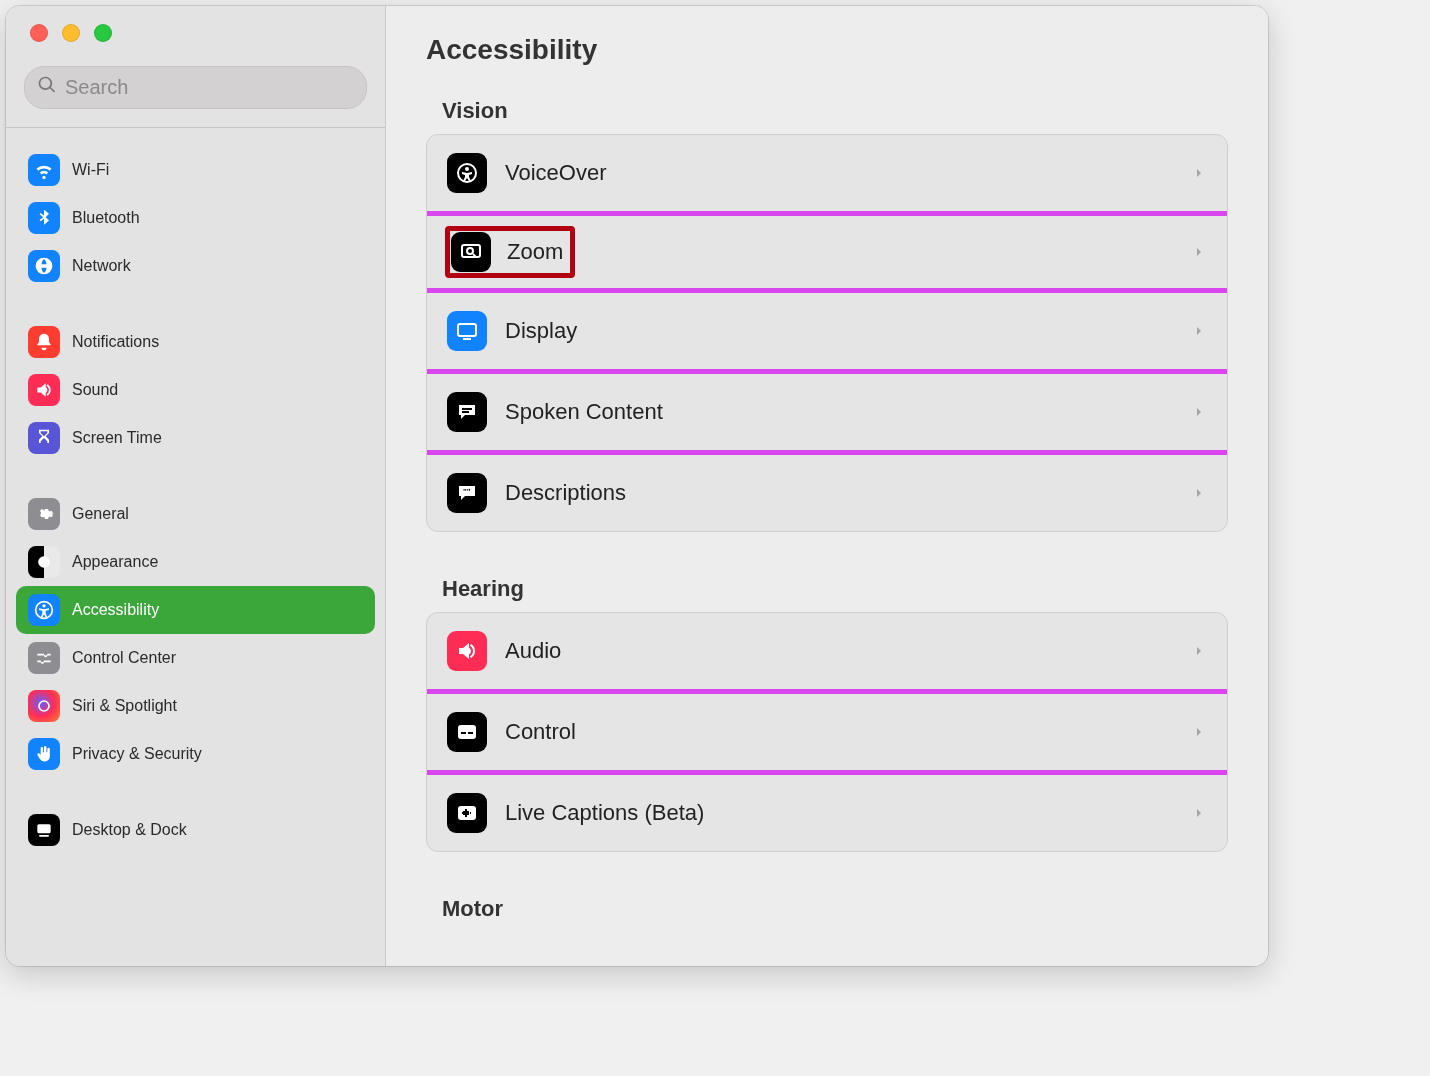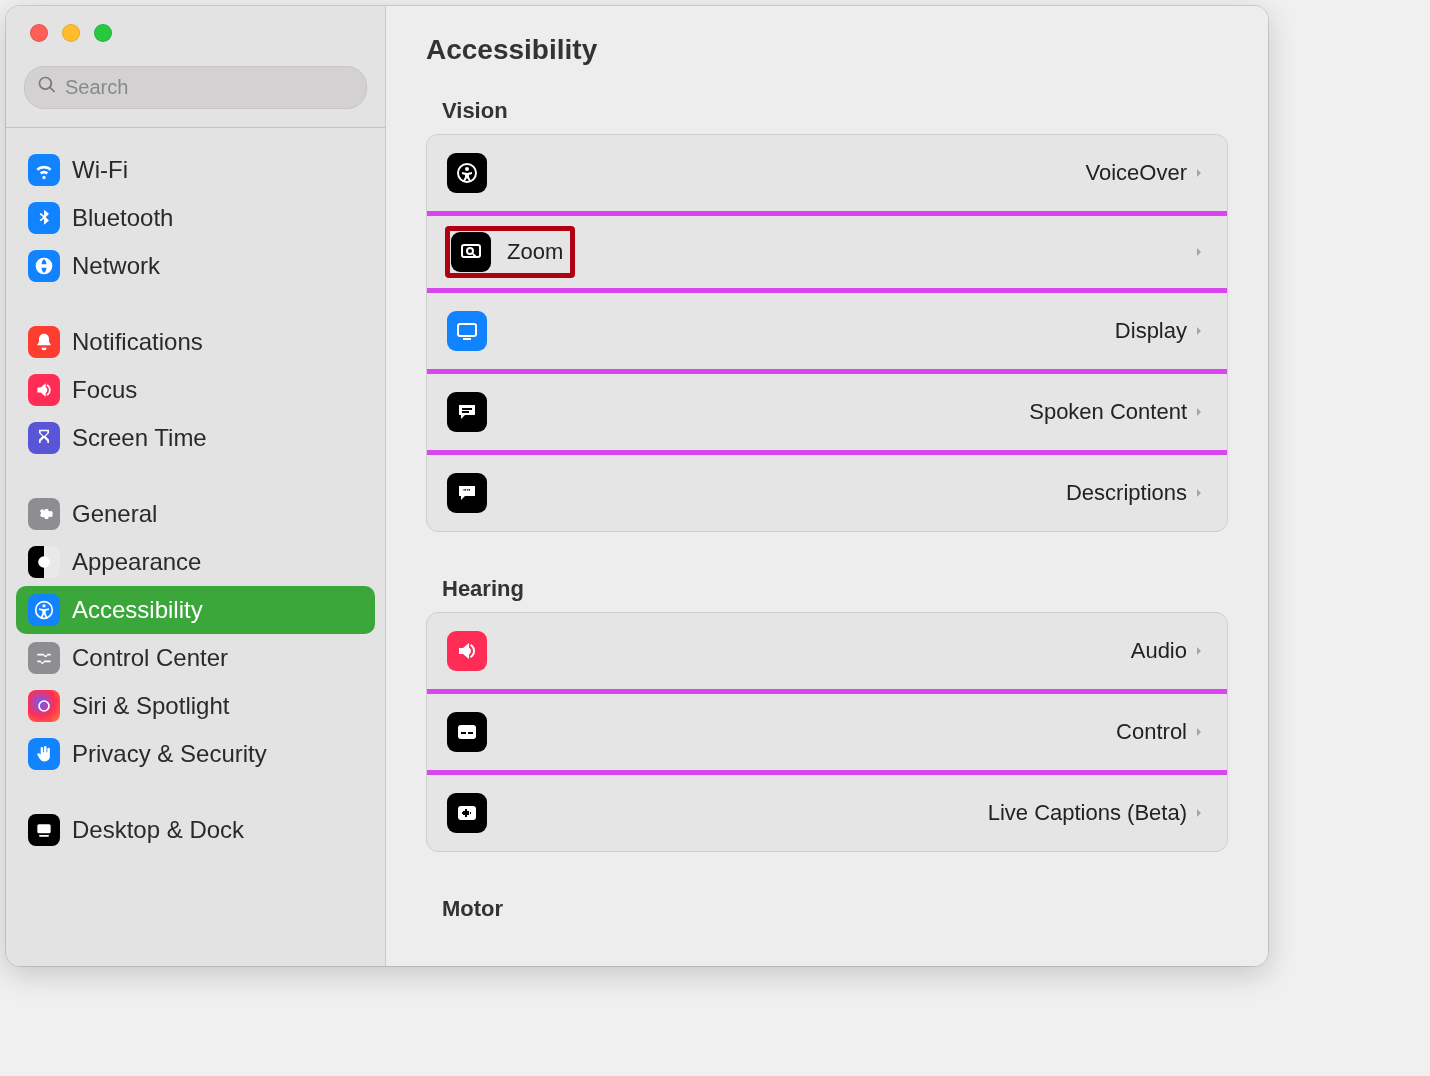--- a/index.html
+++ b/index.html
@@ -65,21 +65,21 @@
   .topdivider { height: 1px; background: #c4c4c4; margin-bottom: 18px; }
   .side-scroll { overflow-y: auto; flex: 1; padding: 0 10px 20px 10px; }
   .side-group { margin-bottom: 28px; }
   .side-item {
     display: flex;
     align-items: center;
     gap: 12px;
     padding: 8px 12px;
     border-radius: 10px;
     cursor: default;
-    font-size: 24px;
+    font-size: 16px;
     color: #2a2a2a;
     font-weight: 500;
   }
   .side-item.active {
     background: #3ba73b;
     color: #fff;
   }
   .side-icon {
     width: 32px;
     height: 32px;
@@ -124,25 +124,24 @@
   .group {
     background: #e6e5e5;
     border: 1px solid #d0cfcf;
     border-radius: 12px;
     margin-bottom: 44px;
     overflow: hidden;
   }
   .row {
     display: flex;
     align-items: center;
-    gap: 4px;
+    gap: 18px;
     padding: 18px 20px;
     cursor: default;
     position: relative;
-    text-align: right;
   }
   .row + .row { border-top: 5px solid #d946ef; }
   .row-icon {
     width: 40px; height: 40px;
     border-radius: 9px;
     display: flex; align-items:center; justify-content:center;
     flex-shrink: 0;
   }
   .row-icon svg { width: 24px; height: 24px; fill: #fff; }
   .row-label { font-size: 22px; color: #222; flex: 1; }
@@ -217,21 +216,21 @@
               </svg>
           </div>
           <span>Notifications</span>
         </div>
         <div class="side-item">
           <div class="side-icon bg-pink">
             <svg viewBox="0 0 24 24">
                 <path d="M4 9v6h4l6 5V4L8 9H4zm12 3a4 4 0 00-2-3.5v7A4 4 0 0016 12zm2 0a6 6 0 01-3 5.2l1 1.7A8 8 0 0020 12a8 8 0 00-4-6.9l-1 1.7A6 6 0 0118 12z"></path>
               </svg>
           </div>
-          <span>Focus</span>
+          <span>Sound</span>
         </div>
         <div class="side-item">
           <div class="side-icon bg-indigo">
             <svg viewBox="0 0 24 24">
                 <path d="M6 2h12v4l-4 4 4 4v4H6v-4l4-4-4-4V2zm2 2v2l4 4 4-4V4H8zm0 14h8v-2l-4-4-4 4v2z"></path>
               </svg>
           </div>
           <span>Screen Time</span>
         </div>
       </div>

